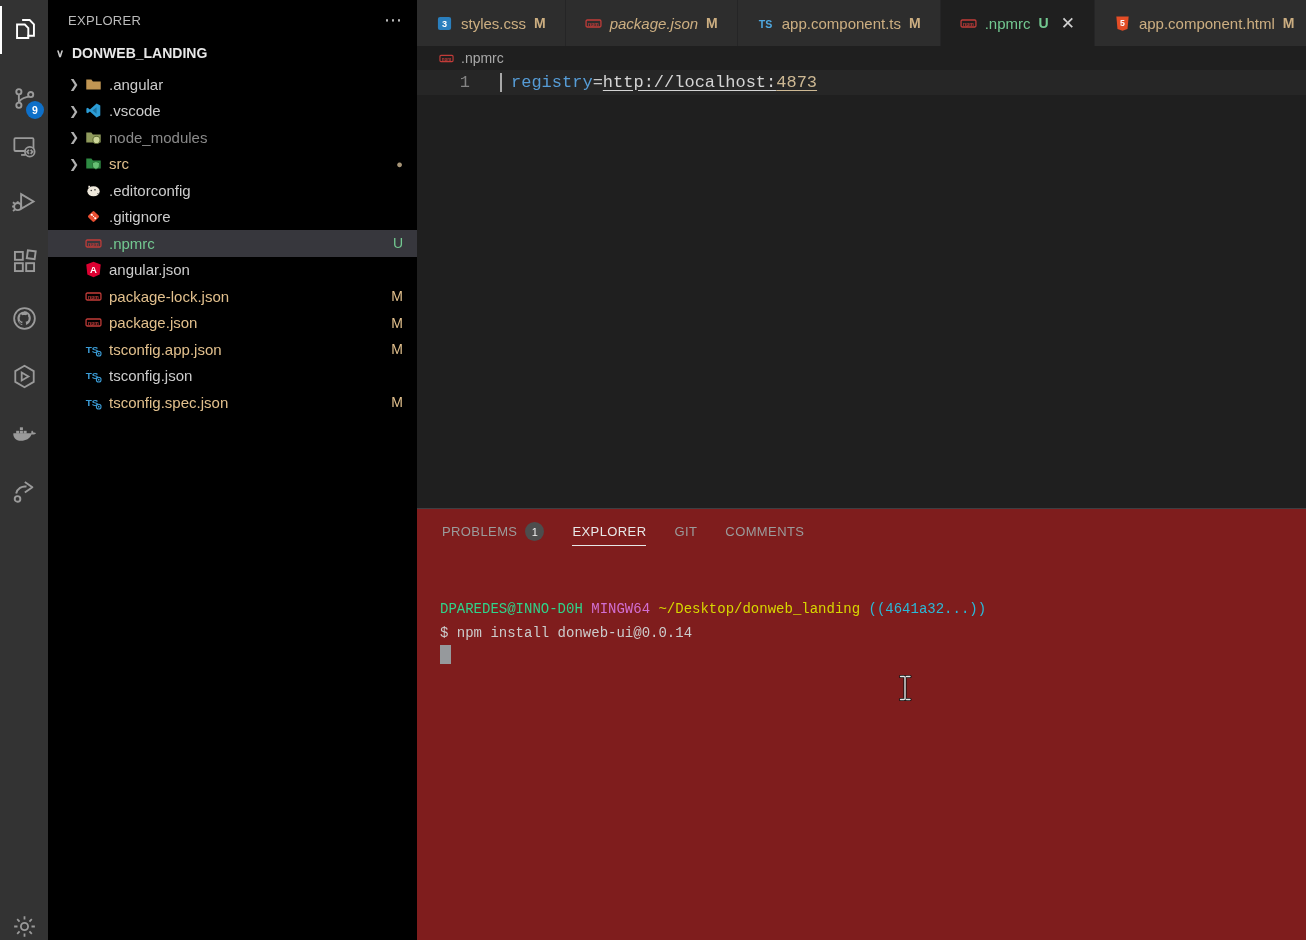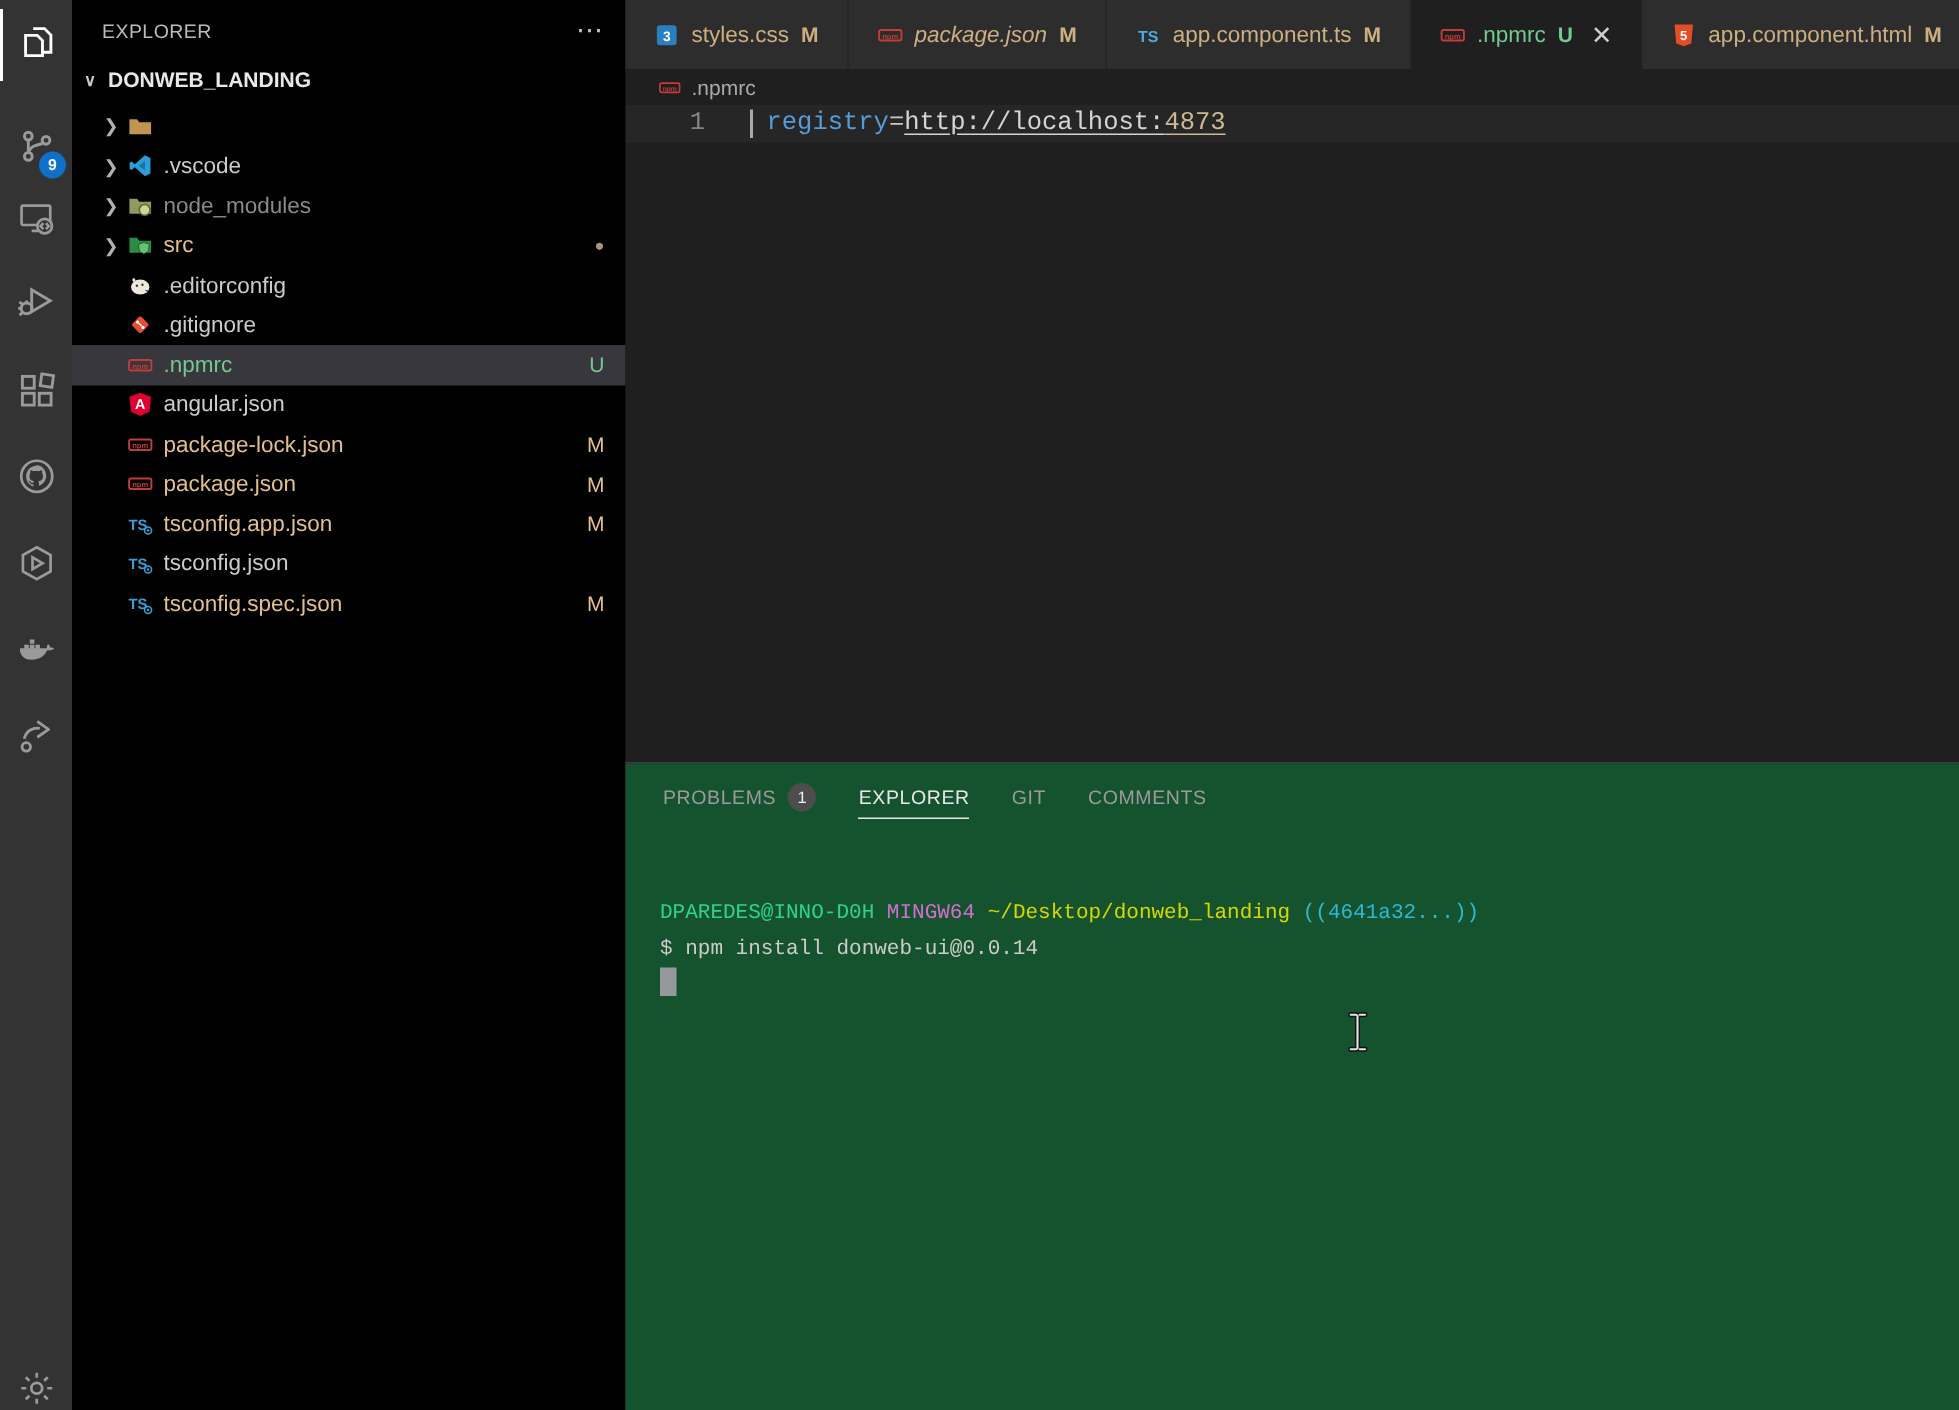--- a/index.html
+++ b/index.html
@@ -57,21 +57,21 @@
   .breadcrumb .ic svg { width:15px; height:15px; }
 
   .editor { flex:1; font-family:"Liberation Mono", monospace; font-size:17px; position:relative; }
   .code-line { display:flex; align-items:center; height:25px; background:rgba(255,255,255,0.03); }
   .gutter { width:73px; text-align:right; padding-right:20px; color:#858585; flex:none; }
   .cursor-bar { width:2px; height:19px; background:#a8a8a8; margin-left:10px; flex:none; }
   .code-text { margin-left:9px; white-space:pre; }
   .tok-u { text-decoration:underline; text-underline-offset:3px; }
 
   .panel-border { height:1px; background:#3e3e42; flex:none; }
-  .panel { height:431px; background:#14532d; flex:none; display:flex; flex-direction:column; }
+  .panel { height:431px; background:#7f1d1d; flex:none; display:flex; flex-direction:column; }
   .panel-tabs { height:45px; display:flex; align-items:center; padding-left:25px; flex:none; }
   .panel-tab { display:flex; align-items:center; gap:8px; font-size:13px; letter-spacing:.4px;
                color:#9b9b9b; margin-right:28px; cursor:pointer; padding:6px 0; }
   .panel-tab.active { color:#e7e7e7; border-bottom:1px solid #e7e7e7; }
   .panel-badge { min-width:19px; height:19px; border-radius:10px; background:#4d4d4d; color:#efefef;
                  font-size:11px; display:flex; align-items:center; justify-content:center; }
   .terminal { flex:1; padding:44px 0 0 23px; font-family:"Liberation Mono", monospace;
               font-size:14px; line-height:23.5px; cursor:text; }
   .term-line { white-space:pre; }
   .term-cursor { display:inline-block; width:11px; height:19px; background:#96999c; vertical-align:text-bottom; }
@@ -171,20 +171,21 @@
       <span>DONWEB_LANDING</span>
     </div>
     <div class="file-list" id="file-list">
         <div class="file-row">
           <span class="row-chevron">❯</span>
           <span class="row-icon">
             <svg viewBox="0 0 16 16">
               <path d="M1.2 3.3h4.8l1.4 1.8h7.4v7.6H1.2z" fill="#c09553"></path>
             </svg>
           </span>
+          <span class="row-label st-none">.angular</span>
         </div>
         <div class="file-row">
           <span class="row-chevron">❯</span>
           <span class="row-icon">
             <svg viewBox="0 0 16 16">
               <path fill="#2c9dd6" d="M10.9 1.4L4.6 7 2.5 5.4l-1.2.7v3.8l1.2.7 2.1-1.6 6.3 5.6 3.5-1.8V3.2z"></path>
               <path fill="#15608c" d="M10.9 5v6L7.1 8z" opacity=".7"></path>
             </svg>
           </span>
           <span class="row-label st-none">.vscode</span>

